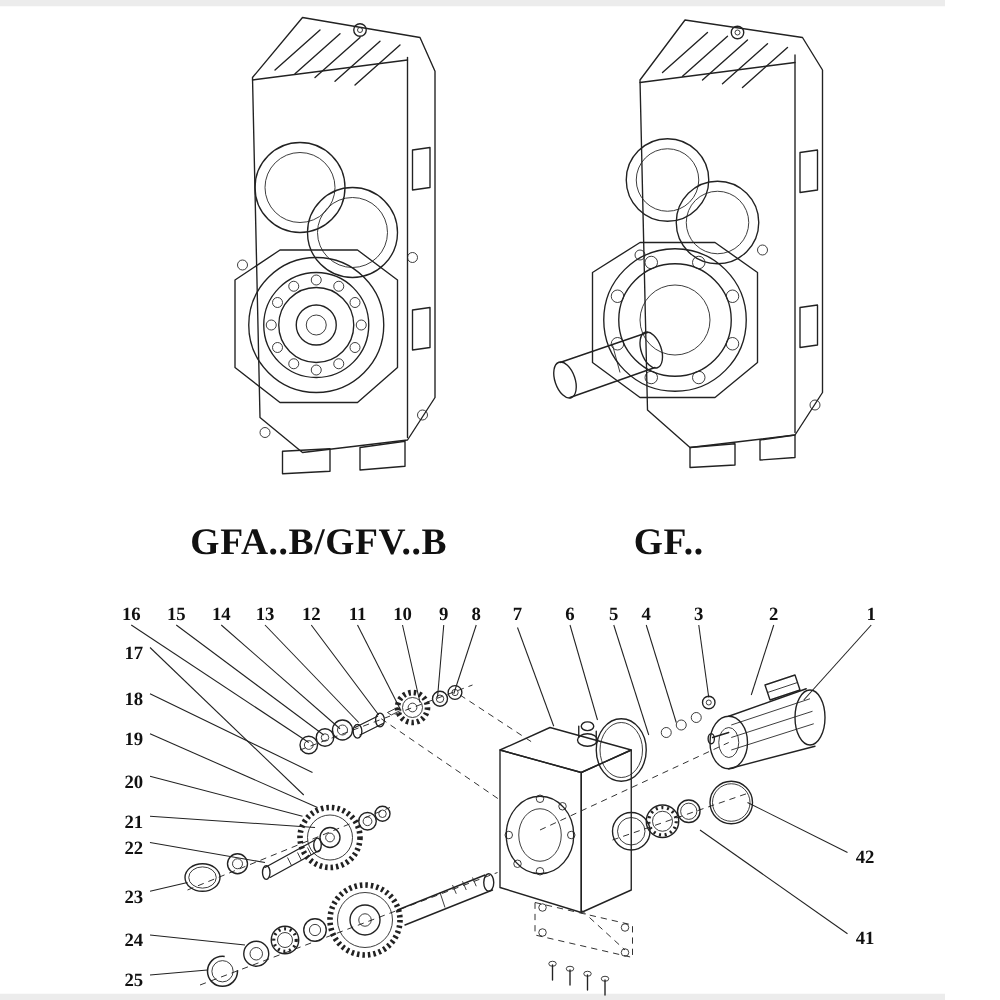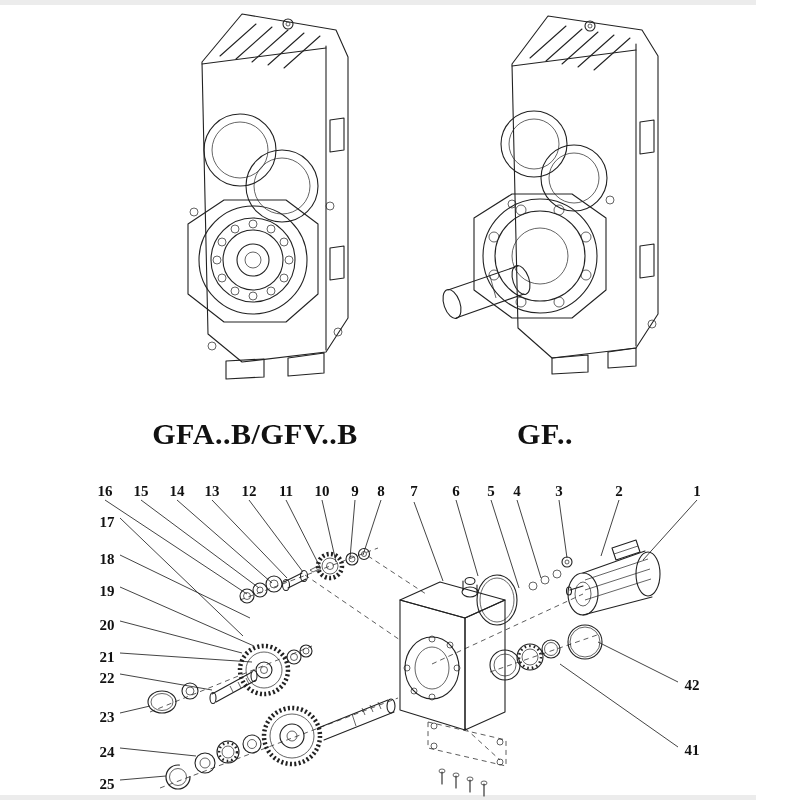--- a/index.html
+++ b/index.html
@@ -6,21 +6,21 @@
   .page{position:relative;width:756px;height:800px;background:#ffffff;overflow:hidden;
         font-family:"Liberation Serif",serif;}
   .edge{position:absolute;left:0;width:800px;height:5px;background:#ececec;}
   .edge.top{top:0;} .edge.bottom{bottom:0;}
   .drawing{position:absolute;}
   .dw-left{left:90px;top:2px;width:310px;height:400px;}
   .dw-right{left:412px;top:6px;width:300px;height:385px;}
   .model-label{position:absolute;top:417px;font-weight:700;font-size:30px;color:#111;
                letter-spacing:.5px;text-align:center;font-family:"Liberation Serif",serif;}
   .lbl-left{left:95px;width:320px;}
-  .lbl-right{left:455px;width:180px;}
+  .lbl-right{left:445px;width:180px;}
   .exploded{position:absolute;left:0;top:470px;width:800px;height:330px;}
   .ln{fill:none;stroke:#222;stroke-width:1.1;stroke-linecap:round;stroke-linejoin:round;}
   .tn{fill:none;stroke:#222;stroke-width:0.7;}
   .dash{fill:none;stroke:#333;stroke-width:0.8;stroke-dasharray:5 4;}
   .ld line{stroke:#222;stroke-width:0.85;}
   .teeth{fill:none;stroke:#222;stroke-width:4.5;stroke-dasharray:2 2.4;}
   .balls{fill:none;stroke:#222;stroke-width:2.6;stroke-dasharray:1.6 3;}
   .snap{fill:none;stroke:#222;stroke-width:1.2;stroke-dasharray:58 16;}
   .callout{font-family:"Liberation Serif",serif;font-size:15px;font-weight:700;
            fill:#111;text-anchor:middle;}

